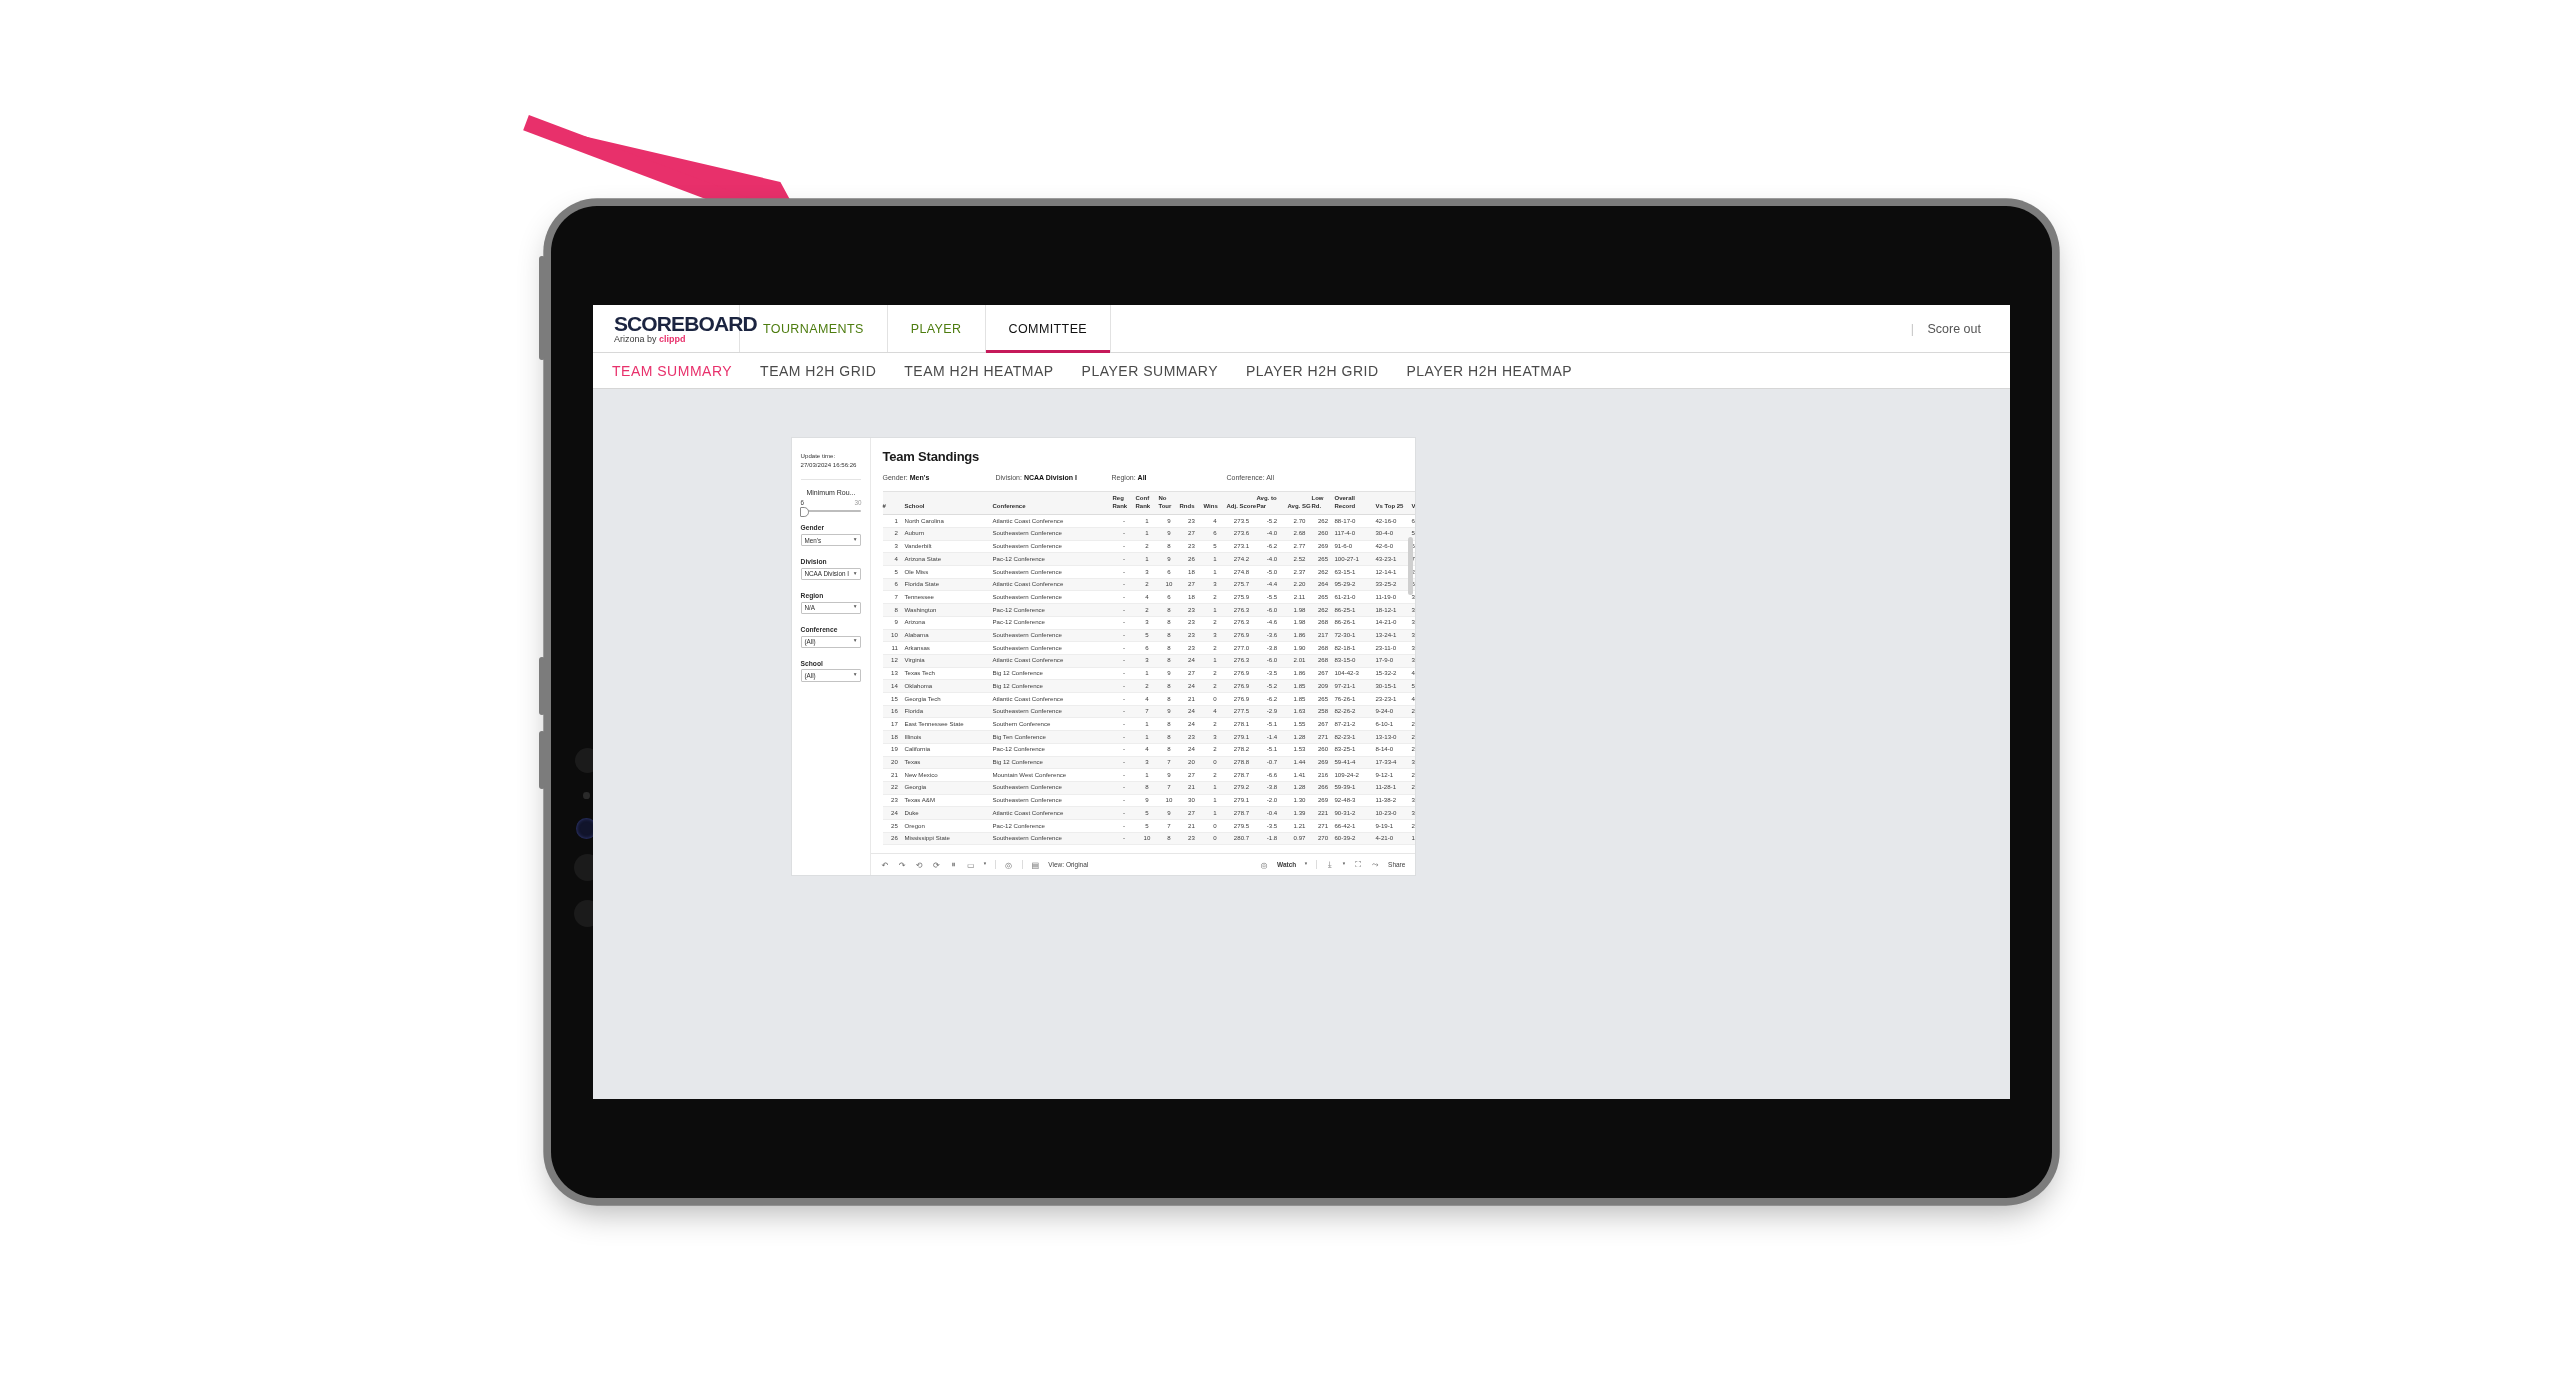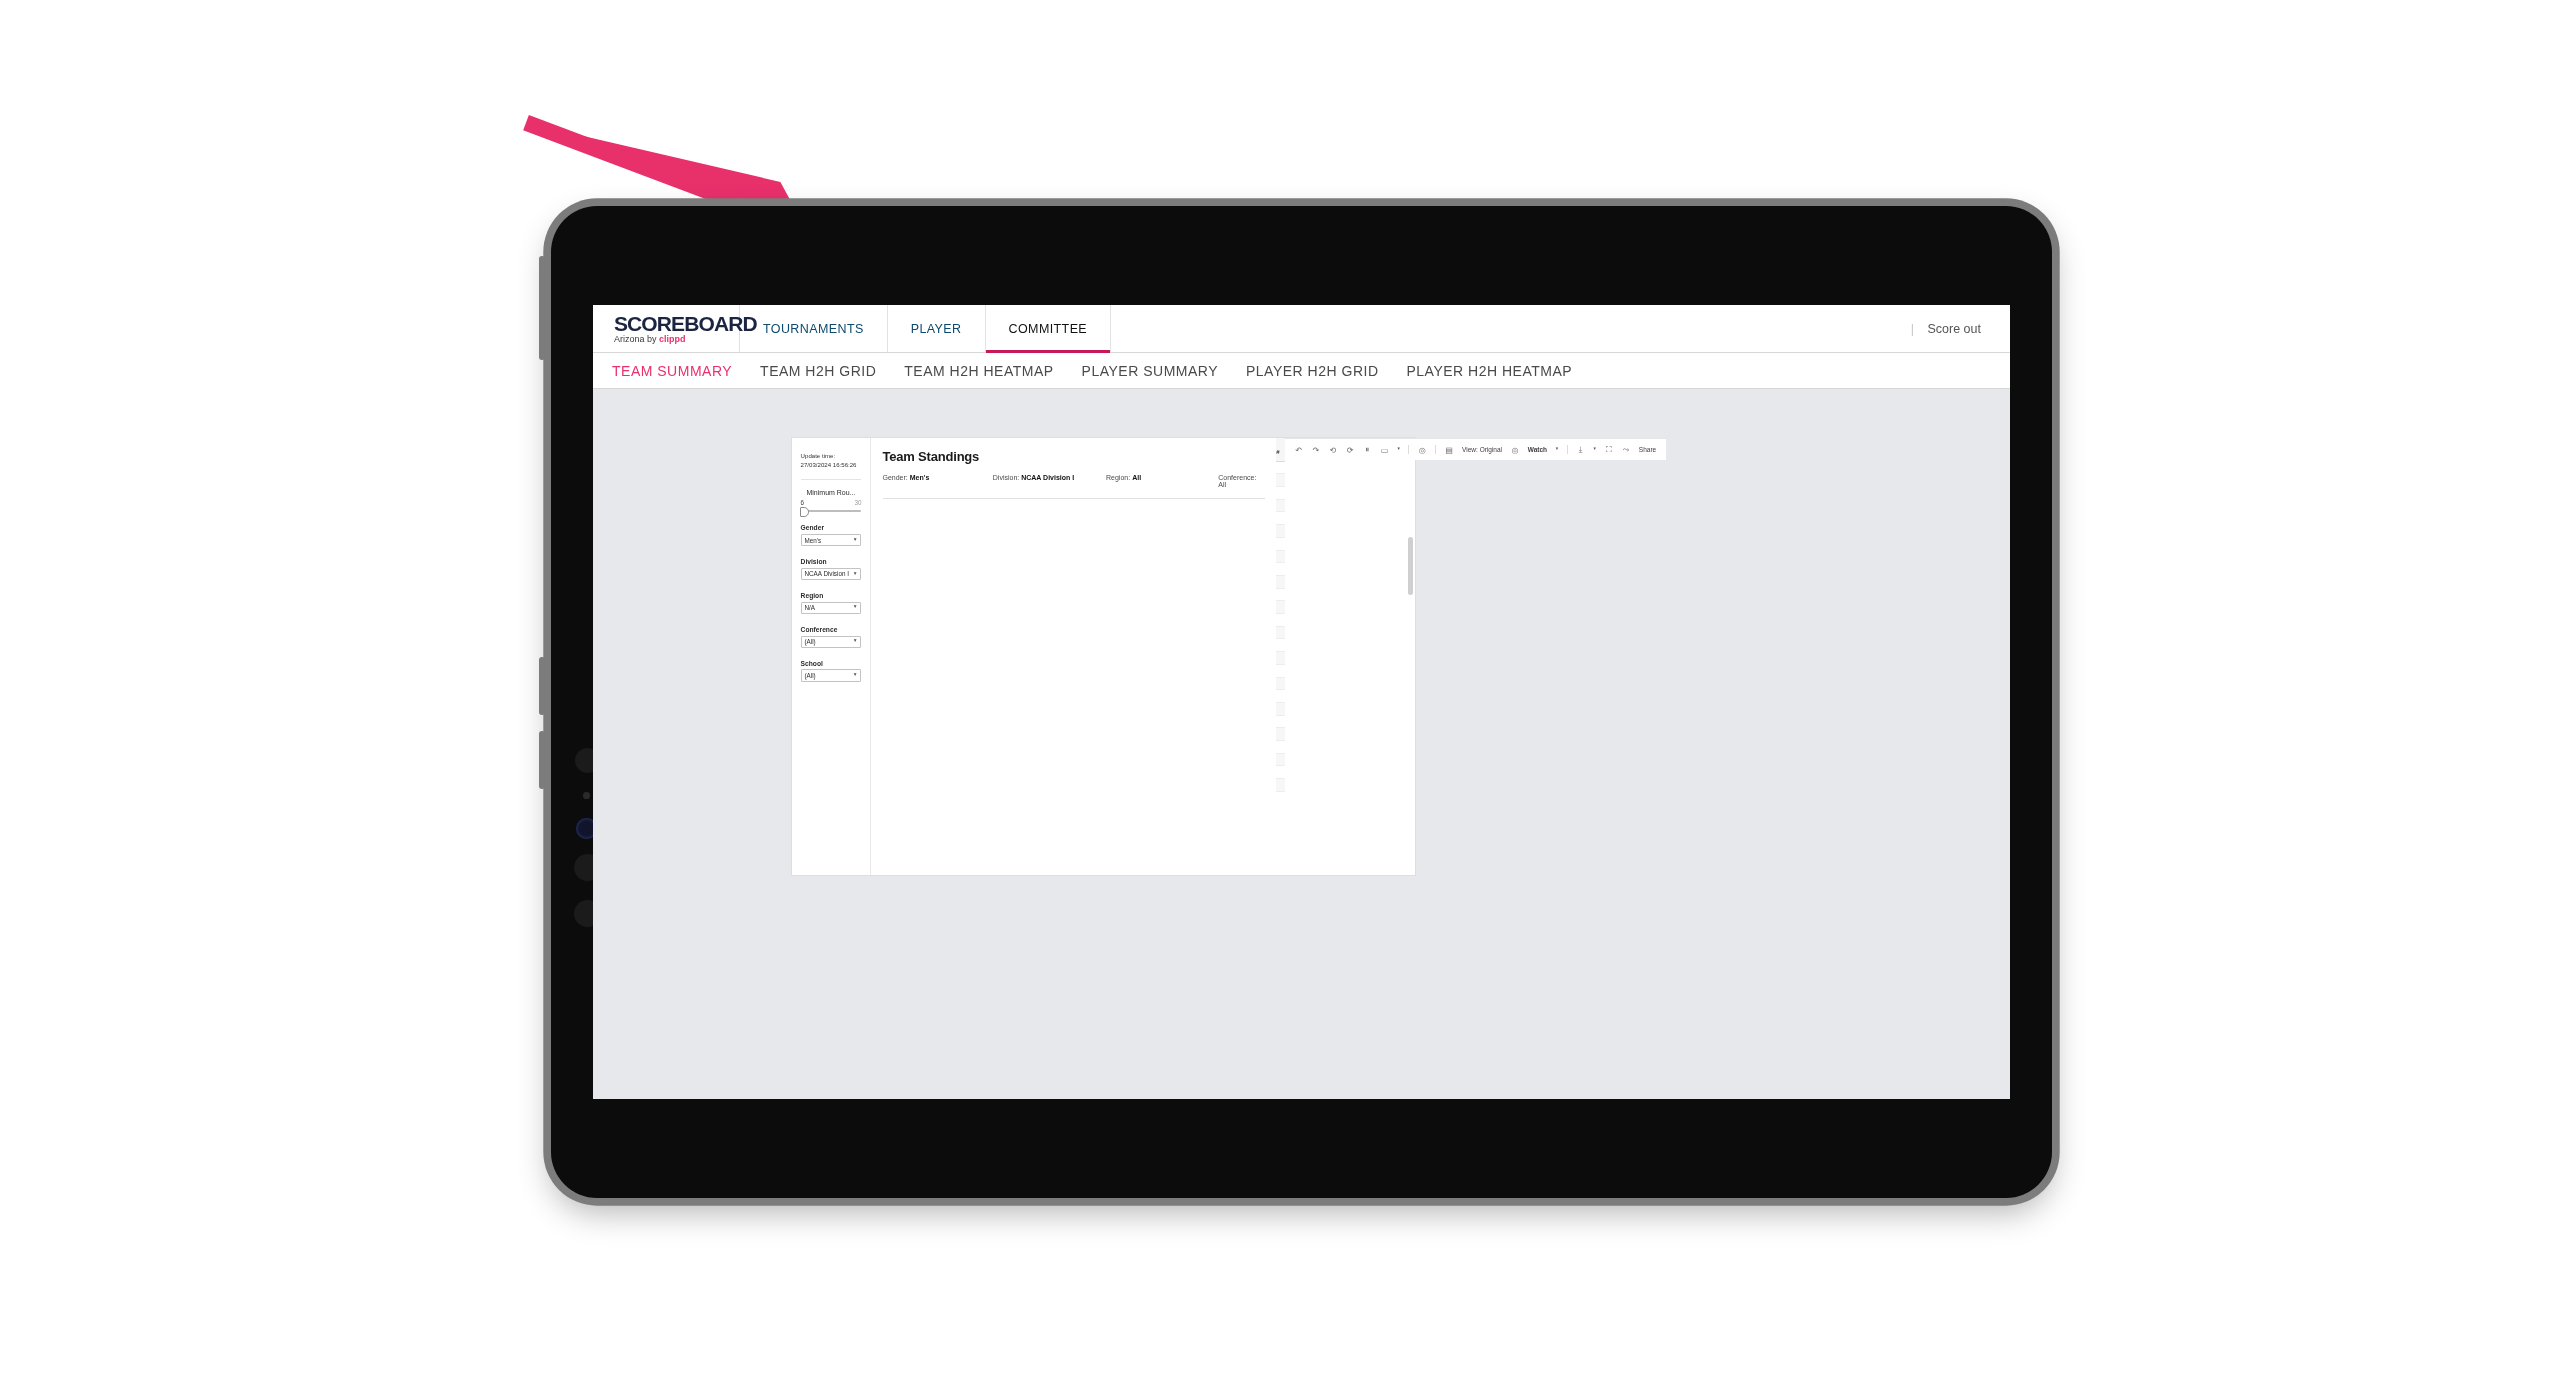--- a/index.html
+++ b/index.html
@@ -54,21 +54,21 @@
   .topnav{height:47px;background:#fff;display:flex;align-items:stretch;
           border-bottom:1px solid #d8d8d8;position:relative;}
   .brand{width:147px;display:flex;flex-direction:column;justify-content:center;
          padding-left:21px;box-sizing:border-box;border-right:1px solid #e2e2e2;}
   .brand-name{font-size:21px;font-weight:bold;letter-spacing:-0.9px;color:#1b2440;
               font-family:"Liberation Sans", sans-serif;line-height:1;}
   .brand-sub{font-size:9px;color:#3a3a3a;margin-top:1.9px;line-height:1;}
   .brand-sub b{color:#e8306b;font-weight:bold;}
   .nav-tabs{display:flex;align-items:stretch;}
   .nav-tab{
-    display:flex;align-items:center;padding:0 23px;font-size:12.5px;color:#0c4a6e;
+    display:flex;align-items:center;padding:0 23px;font-size:12.5px;color:#4d7c0f;
     letter-spacing:0.4px;border-right:1px solid #e2e2e2;cursor:pointer;position:relative;
   }
   .nav-tab.active{color:#111;}
   .nav-tab.active::after{
     content:"";position:absolute;left:0;right:0;bottom:-1px;height:2.9px;background:#c5195a;
   }
   .nav-right{margin-left:auto;display:flex;align-items:center;padding-right:29px;
              font-size:12.5px;color:#555;gap:13.4px;}
   .nav-divider{color:#c6c6c6;}
 
@@ -99,21 +99,21 @@
                border:1px solid #8a8a8a;border-radius:1px 4.8px 4.8px 1px;}
   .flt-group{margin-top:11.5px;}
   .flt-select{
     height:10.5px;border:1px solid #c3c3c3;background:#fff;border-radius:1px;
     display:flex;align-items:center;justify-content:space-between;
     padding:0 2.9px;font-size:6.3px;color:#2b2b2b;cursor:pointer;
   }
   .caret{font-size:4.8px;color:#555;line-height:1;}
 
   
-  .tbl-wrap{flex:1;position:relative;display:flex;flex-direction:row;min-width:0;}
+  .tbl-wrap{flex:1;position:relative;display:flex;flex-direction:column;min-width:0;}
   .tbl-head{padding:10.5px 0 0 11.5px;}
   .tbl-title{font-size:13px;color:#1a1a1a;font-weight:bold;letter-spacing:-0.2px;}
   .tbl-meta{display:flex;margin-top:10.5px;font-size:7px;color:#4a4a4a;}
   .tbl-meta .cell{width:auto;}
   .tbl-meta .c1{width:113px;}
   .tbl-meta .c2{width:116px;}
   .tbl-meta .c3{width:115px;}
   .tbl-meta b{color:#111;font-weight:bold;}
   .hdr-rule{height:1px;background:#e2e2e2;margin-top:9.6px;}
 

